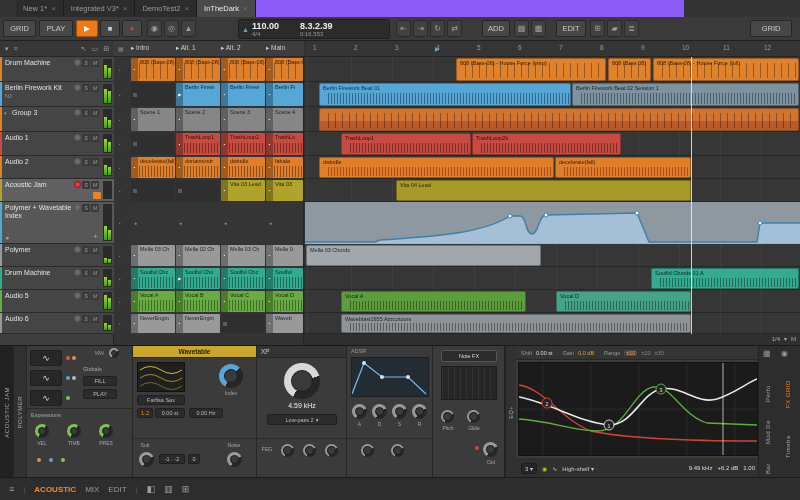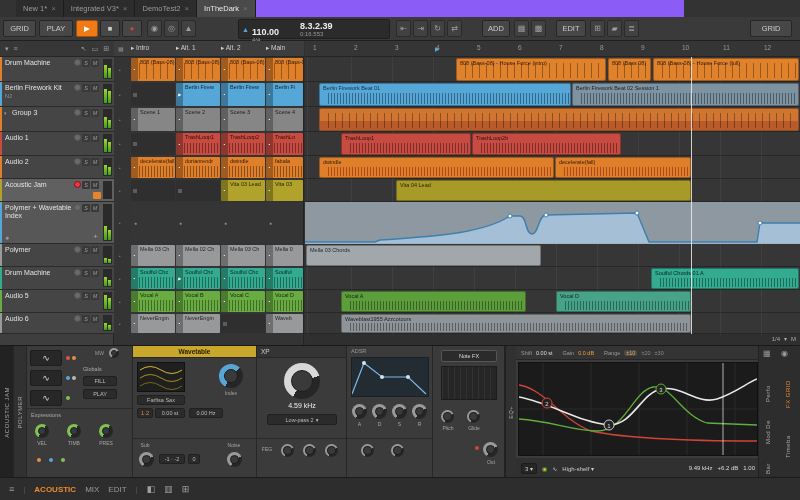--- a/index.html
+++ b/index.html
@@ -82,21 +82,21 @@
     <div class="btn" style="left:3px;top:3px;width:33px;height:17px">GRID</div>
     <div class="btn" style="left:39px;top:3px;width:34px;height:17px">PLAY</div>
     <div class="btn" style="left:76px;top:3px;width:22px;height:17px;background:#ef7a16;border-color:#a04f08;color:#fff">▶</div>
     <div class="btn" style="left:100px;top:3px;width:20px;height:17px">■</div>
     <div class="btn" style="left:122px;top:3px;width:20px;height:17px;color:#d04438">●</div>
     <span class="tic" style="left:147px;top:3px">◉</span>
     <span class="tic" style="left:164px;top:3px">◎</span>
     <span class="tic" style="left:181px;top:3px">▲</span>
     <div class="abs" style="left:238px;top:2px;width:152px;height:20px;background:#2b2b2b;border:1px solid #1f1f1f;border-radius:2px;display:flex">
       <div style="width:13px;display:flex;align-items:center;justify-content:center;color:#58a6d6;font-size:7px">▲</div>
-      <div style="flex:0 0 48px;padding-top:7px">
+      <div style="flex:0 0 48px;padding-top:1px">
         <div style="font-size:9px;color:#efefef;font-weight:bold">110.00</div>
         <div style="font-size:6px;color:#999">4/4</div>
       </div>
       <div style="flex:1;padding-top:1px">
         <div style="font-size:9px;color:#efefef;font-weight:bold">8.3.2.39</div>
         <div style="font-size:6px;color:#999">0:16.553</div>
       </div>
     </div>
     <span class="tic" style="left:396px;top:3px">⇤</span>
     <span class="tic" style="left:413px;top:3px">⇥</span>

